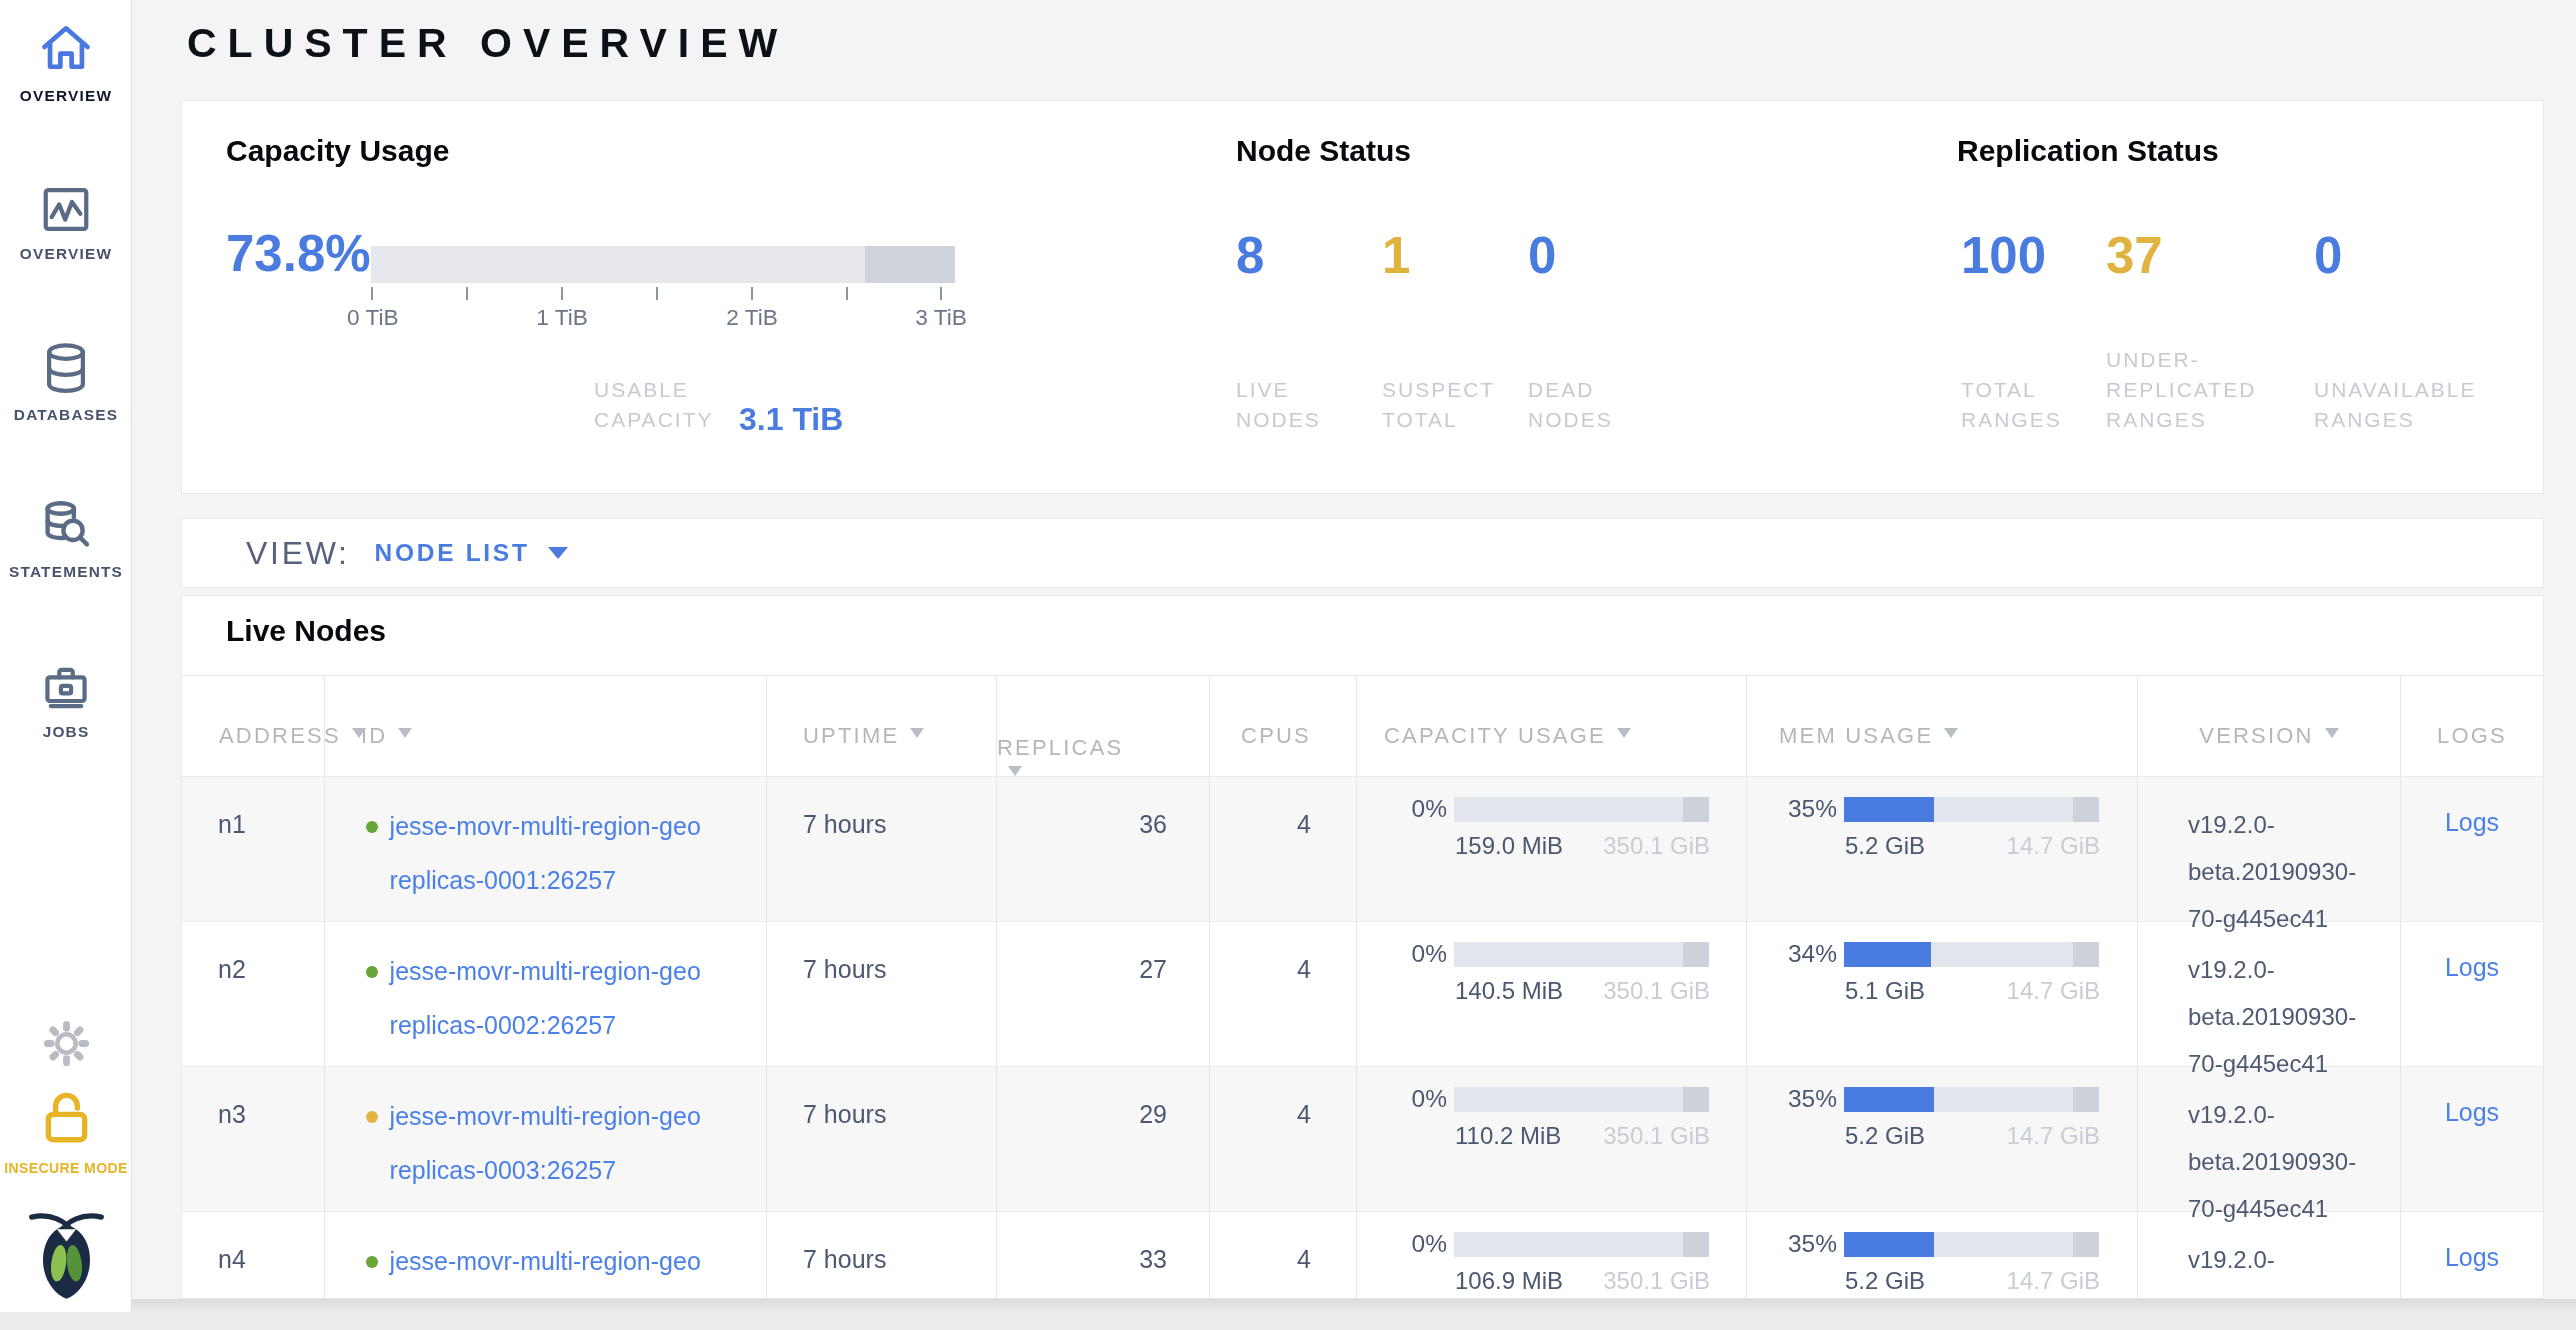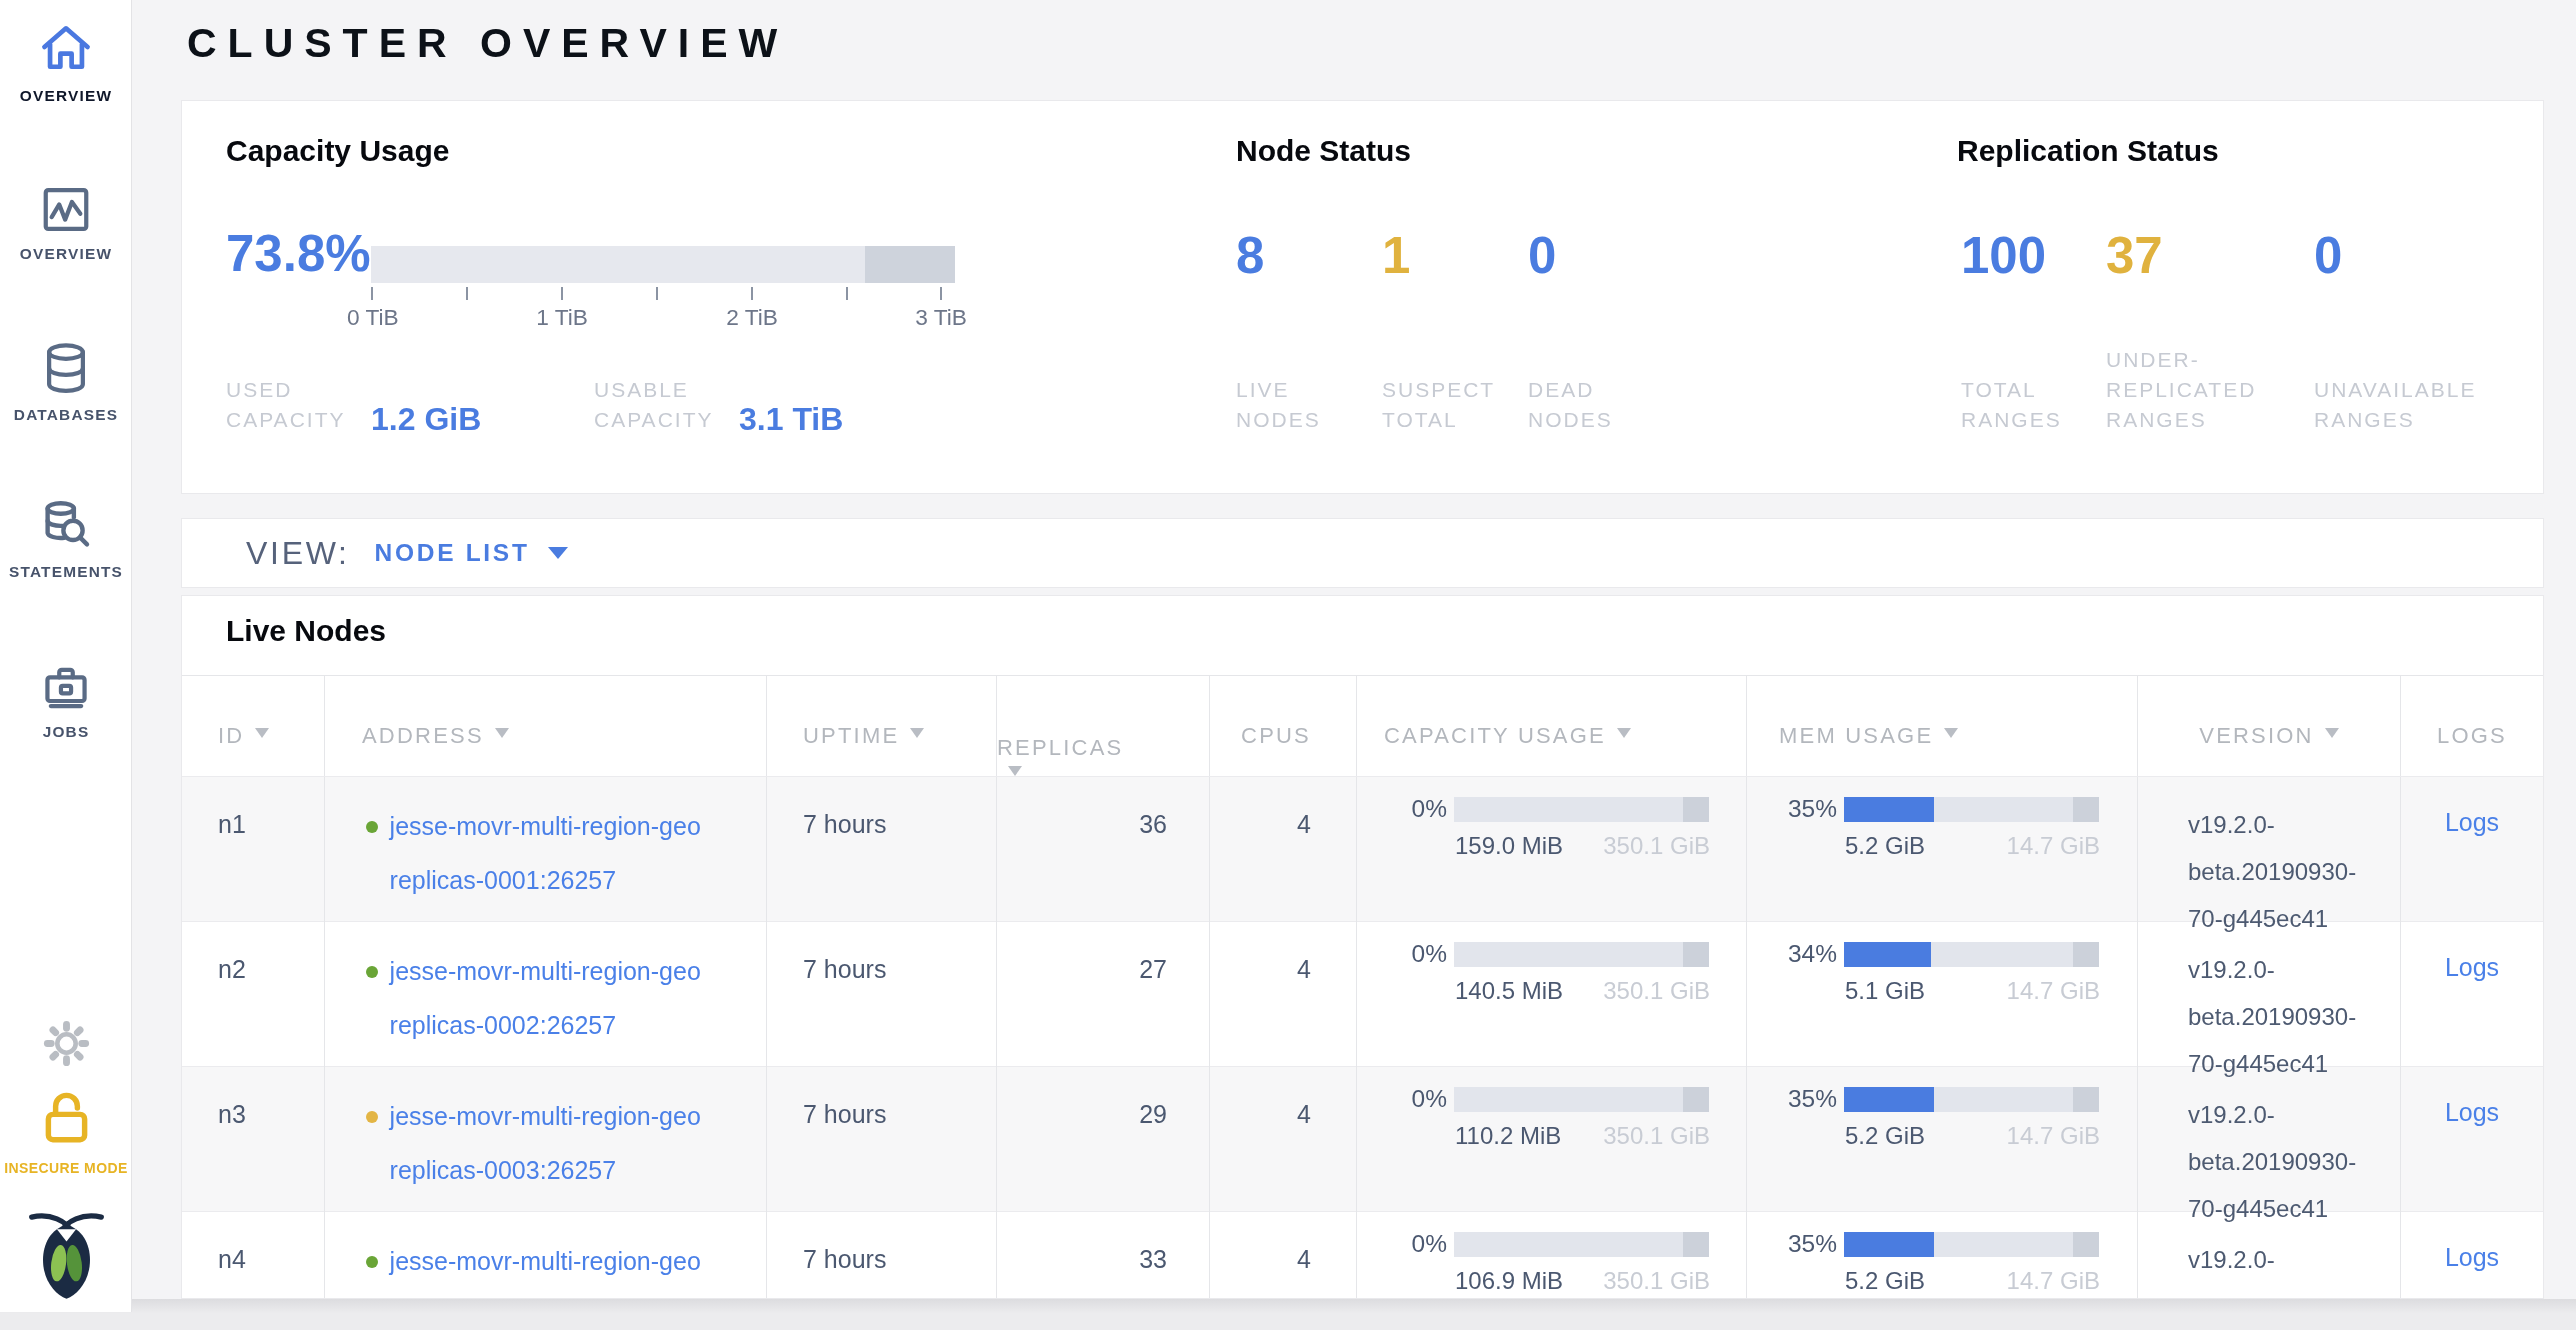--- a/index.html
+++ b/index.html
@@ -227,24 +227,20 @@
     <div class="gauge-tick" style="left:285px"></div>
     <div class="gauge-tick" style="left:380px"></div>
     <div class="gauge-tick" style="left:475px"></div>
     <div class="gauge-tick" style="left:569px"></div>
     <div class="gauge-ticklabel" style="left:1.8px">0 TiB</div>
     <div class="gauge-ticklabel" style="left:191px">1 TiB</div>
     <div class="gauge-ticklabel" style="left:381px">2 TiB</div>
     <div class="gauge-ticklabel" style="left:570px">3 TiB</div>
   </div>
 
-  <div class="cap-stat cap-used">
-    <span class="lbl">USED CAPACITY</span>
-    <span class="val">1.2 GiB</span>
-  </div>
   <div class="cap-stat cap-usable">
     <span class="lbl">USABLE CAPACITY</span>
     <span class="val">3.1 TiB</span>
   </div>
 
   <div class="sec-title ns-title">Node Status</div>
   <div class="stat-row ns-stats">
     <div class="stat" style="width:146px">
       <div class="num c-blue">8</div>
       <div class="slbl">LIVE NODES</div>
@@ -283,26 +279,26 @@
     <span class="tri-blue"></span>
   </span>
 </div>
 
 <div class="card nodes-card">
   <div class="ln-title">Live Nodes</div>
 
   <div class="grid">
 
     <div class="tr head">
+      <div class="th h-addr">
+          <span>ADDRESS</span>
+          <span class="tri-sort"></span>
+        </div>
       <div class="th h-left">
           <span>ID</span>
-          <span class="tri-sort"></span>
-        </div>
-      <div class="th h-addr">
-          <span>ADDRESS</span>
           <span class="tri-sort"></span>
         </div>
       <div class="th h-left">
           <span>UPTIME</span>
           <span class="tri-sort"></span>
         </div>
       <div class="th h-right">
           <span>REPLICAS</span>
           <span class="tri-sort"></span>
         </div>

